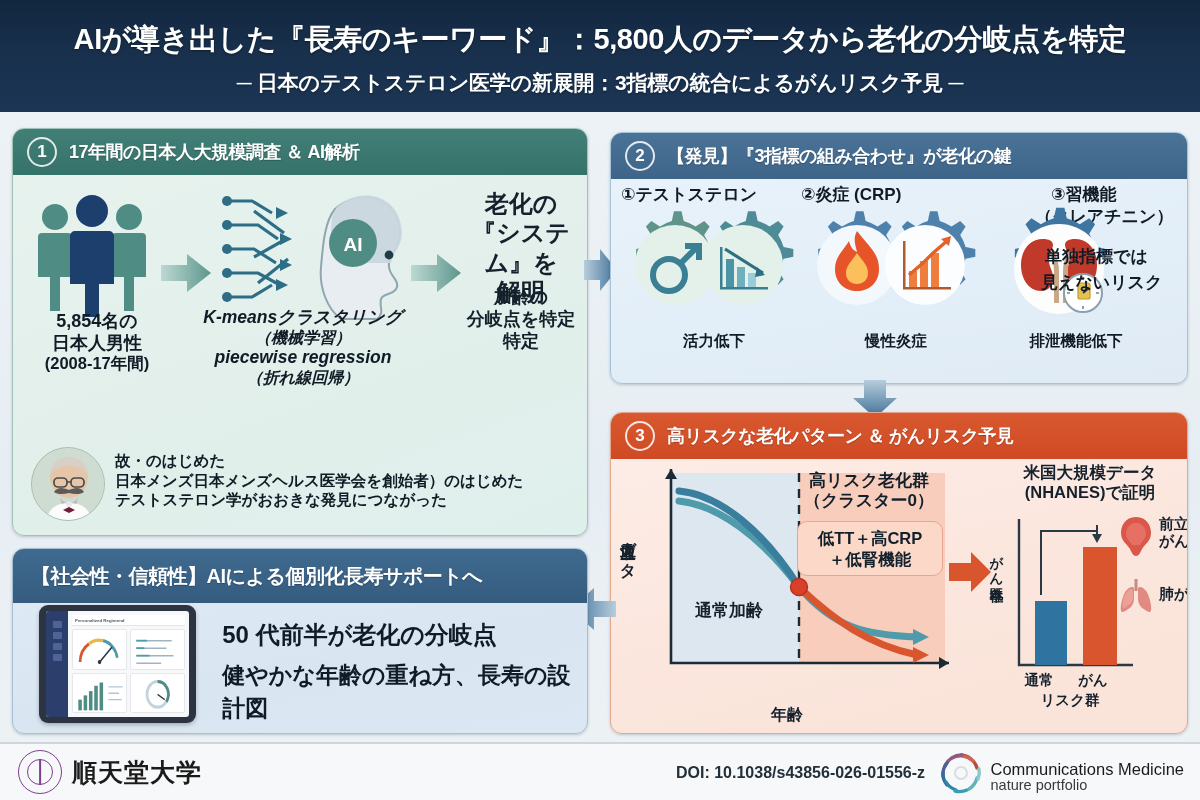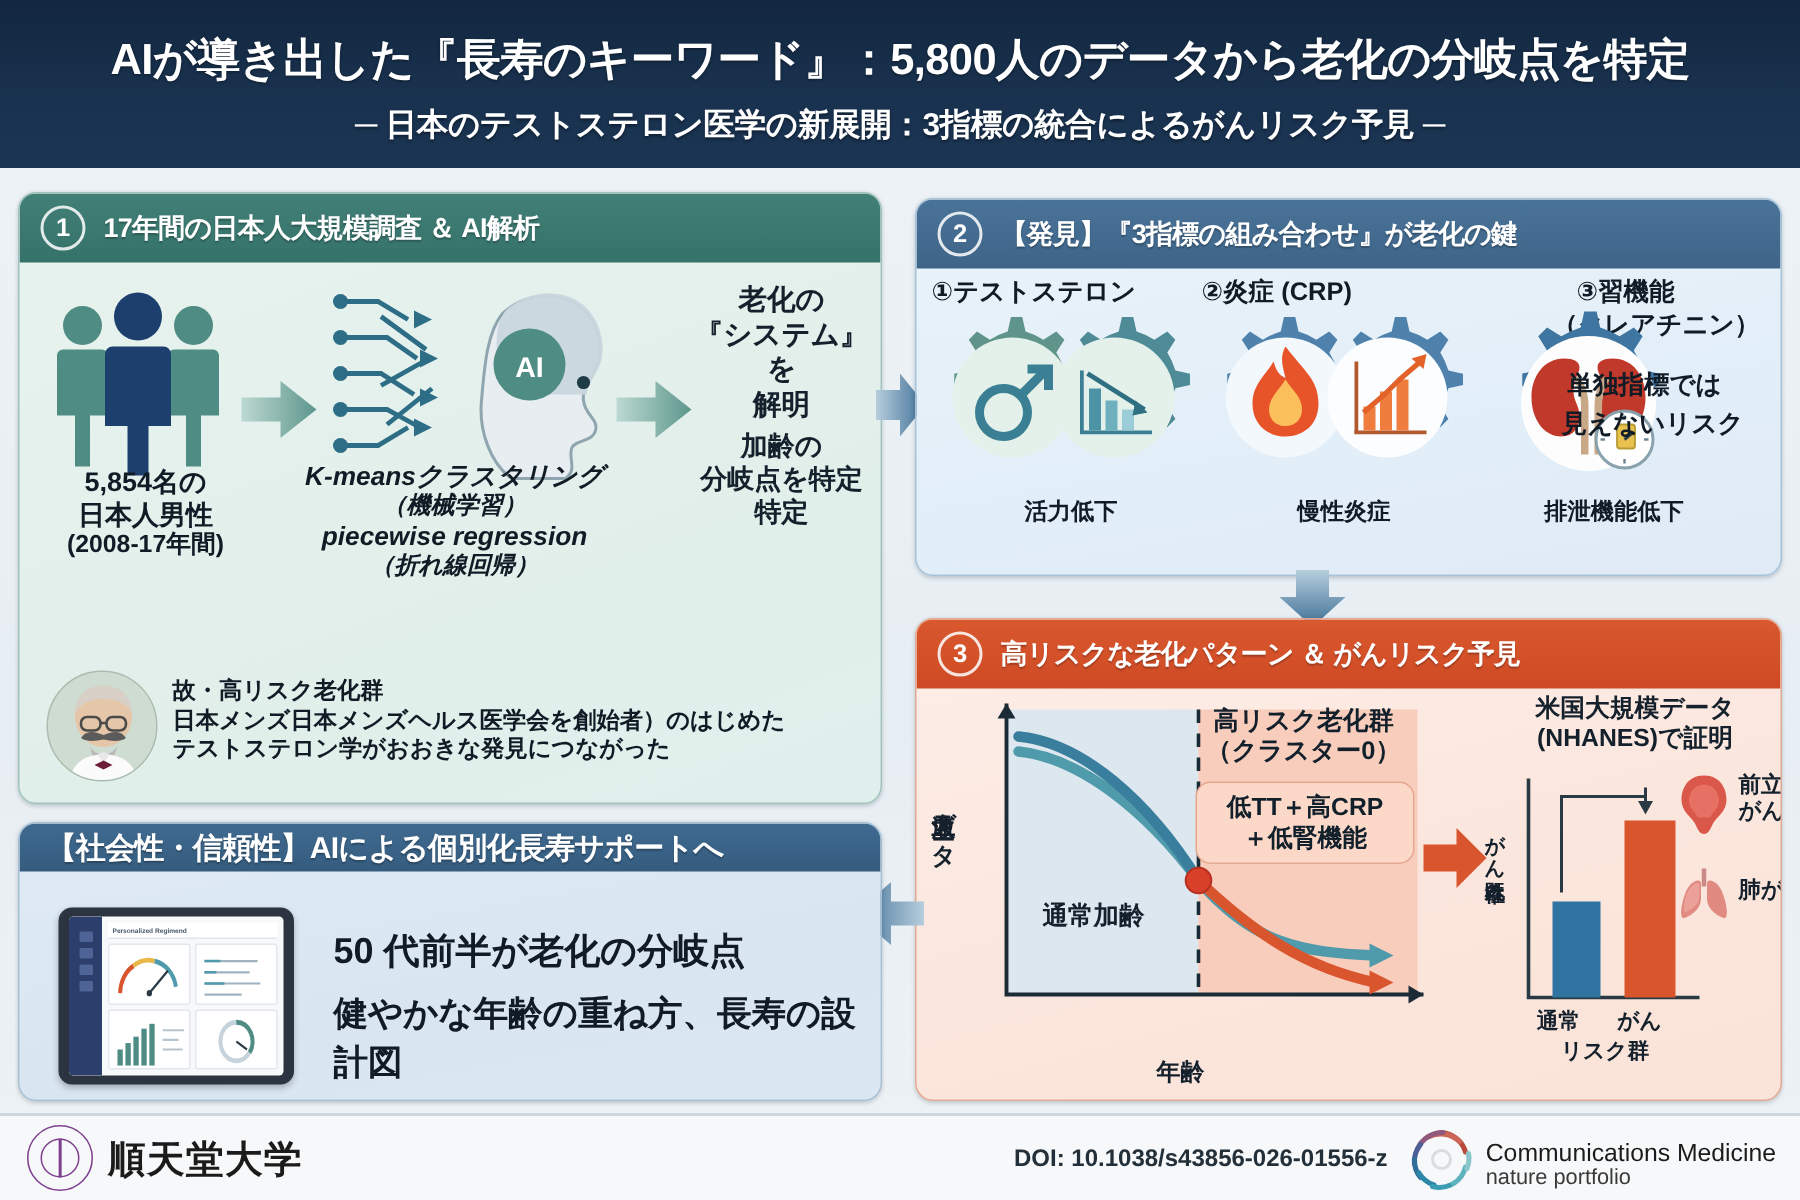--- a/index.html
+++ b/index.html
@@ -97,21 +97,21 @@
   
   #panel3 { left: 610px; top: 412px; width: 578px; height: 322px;
             background: linear-gradient(165deg,#fdeee8 0%, #fbe6dd 55%, #fae3d8 100%);
             border: 1px solid #e3a88f; }
   #panel3 .panel-head { background: linear-gradient(180deg,#d9582f 0%,#cf4a24 100%); }
 
   
   #panel4 { left: 12px; top: 548px; width: 576px; height: 186px;
             background: linear-gradient(170deg,#dfeaf4 0%, #d9e6f2 60%, #dbe8f3 100%);
             border: 1px solid #a6bfd4; }
-  #panel4 .panel-head { background: linear-gradient(180deg,#3f6a8f 0%,#355c7f 100%); height: 32px;}
+  #panel4 .panel-head { background: linear-gradient(180deg,#3f6a8f 0%,#355c7f 100%); height: 54px;}
   #panel4 .panel-title { font-size: 20px; }
 
   
   .p1-top {
     position: absolute; left: 0; top: 46px; width: 576px; height: 205px;
   }
 
   .p1-label {
     position: absolute;
     text-align: center;
@@ -314,21 +314,21 @@
       <svg width="52" height="40" style="position:absolute;left:398px;top:78px;">
         <defs>
             <linearGradient id="ag2" x1="0" y1="0" x2="1" y2="0">
           <stop offset="0%" stop-color="#bcd9d2"></stop>
               <stop offset="100%" stop-color="#5d968c"></stop>
         </linearGradient>
           </defs>
         <path d="M0 12 h26 v-11 l24 19 -24 19 v-11 h-26 z" fill="url(#ag2)"></path>
       </svg>
 
-      <div class="p1-label" style="left:444px;top:14px;width:128px;font-size:19px;">
+      <div class="p1-label" style="left:444px;top:14px;width:128px;font-size:24px;">
         <div>老化の</div>
         <div>『システム』を</div>
         <div>解明</div>
       </div>
       <div class="p1-label" style="left:440px;top:112px;width:136px;font-size:18px;">
         <div>加齢の</div>
         <div>分岐点を特定</div>
         <div>特定</div>
       </div>
     </div>
@@ -356,21 +356,21 @@
           <rect x="39" y="30" width="13" height="9" rx="4" fill="none" stroke="#4a4a4a" stroke-width="1.7"></rect>
           <path d="M35 34 h4" stroke="#4a4a4a" stroke-width="1.7"></path>
           <path d="M22 44 c4 -6 10 -4 15 -2 c5 -2 11 -4 15 2 c-4 3 -10 2 -15 1 c-5 1 -11 2 -15 -1 z" fill="#5b5b5b"></path>
           <path d="M28 49 c3 8 15 8 18 0 c-1 7 -4 12 -9 12 c-5 0 -8 -5 -9 -12 z" fill="#b9b9b9"></path>
           <path d="M14 74 c2 -14 11 -19 23 -19 c12 0 21 5 23 19 z" fill="#fbfbfb"></path>
           <path d="M33 55 l4 6 l4 -6 l-4 -2 z" fill="#e8e8e8"></path>
           <path d="M31 62 l6 -3 l6 3 l-6 3 z" fill="#6d1f3a"></path>
         </svg>
       </div>
       <div class="doctor-text">
-        <div>故・高リスク老化群</div>
+        <div>故・のはじめた</div>
         <div>日本メンズ日本メンズヘルス医学会を創始者）のはじめた</div>
         <div>テストステロン学がおおきな発見につながった</div>
       </div>
     </div>
   </div>
 
   <svg class="conn" style="left:584px;top:248px;" width="34" height="44">
     <defs>
         <linearGradient id="cg1" x1="0" y1="0" x2="1" y2="0">
       <stop offset="0%" stop-color="#b6cddc"></stop>

